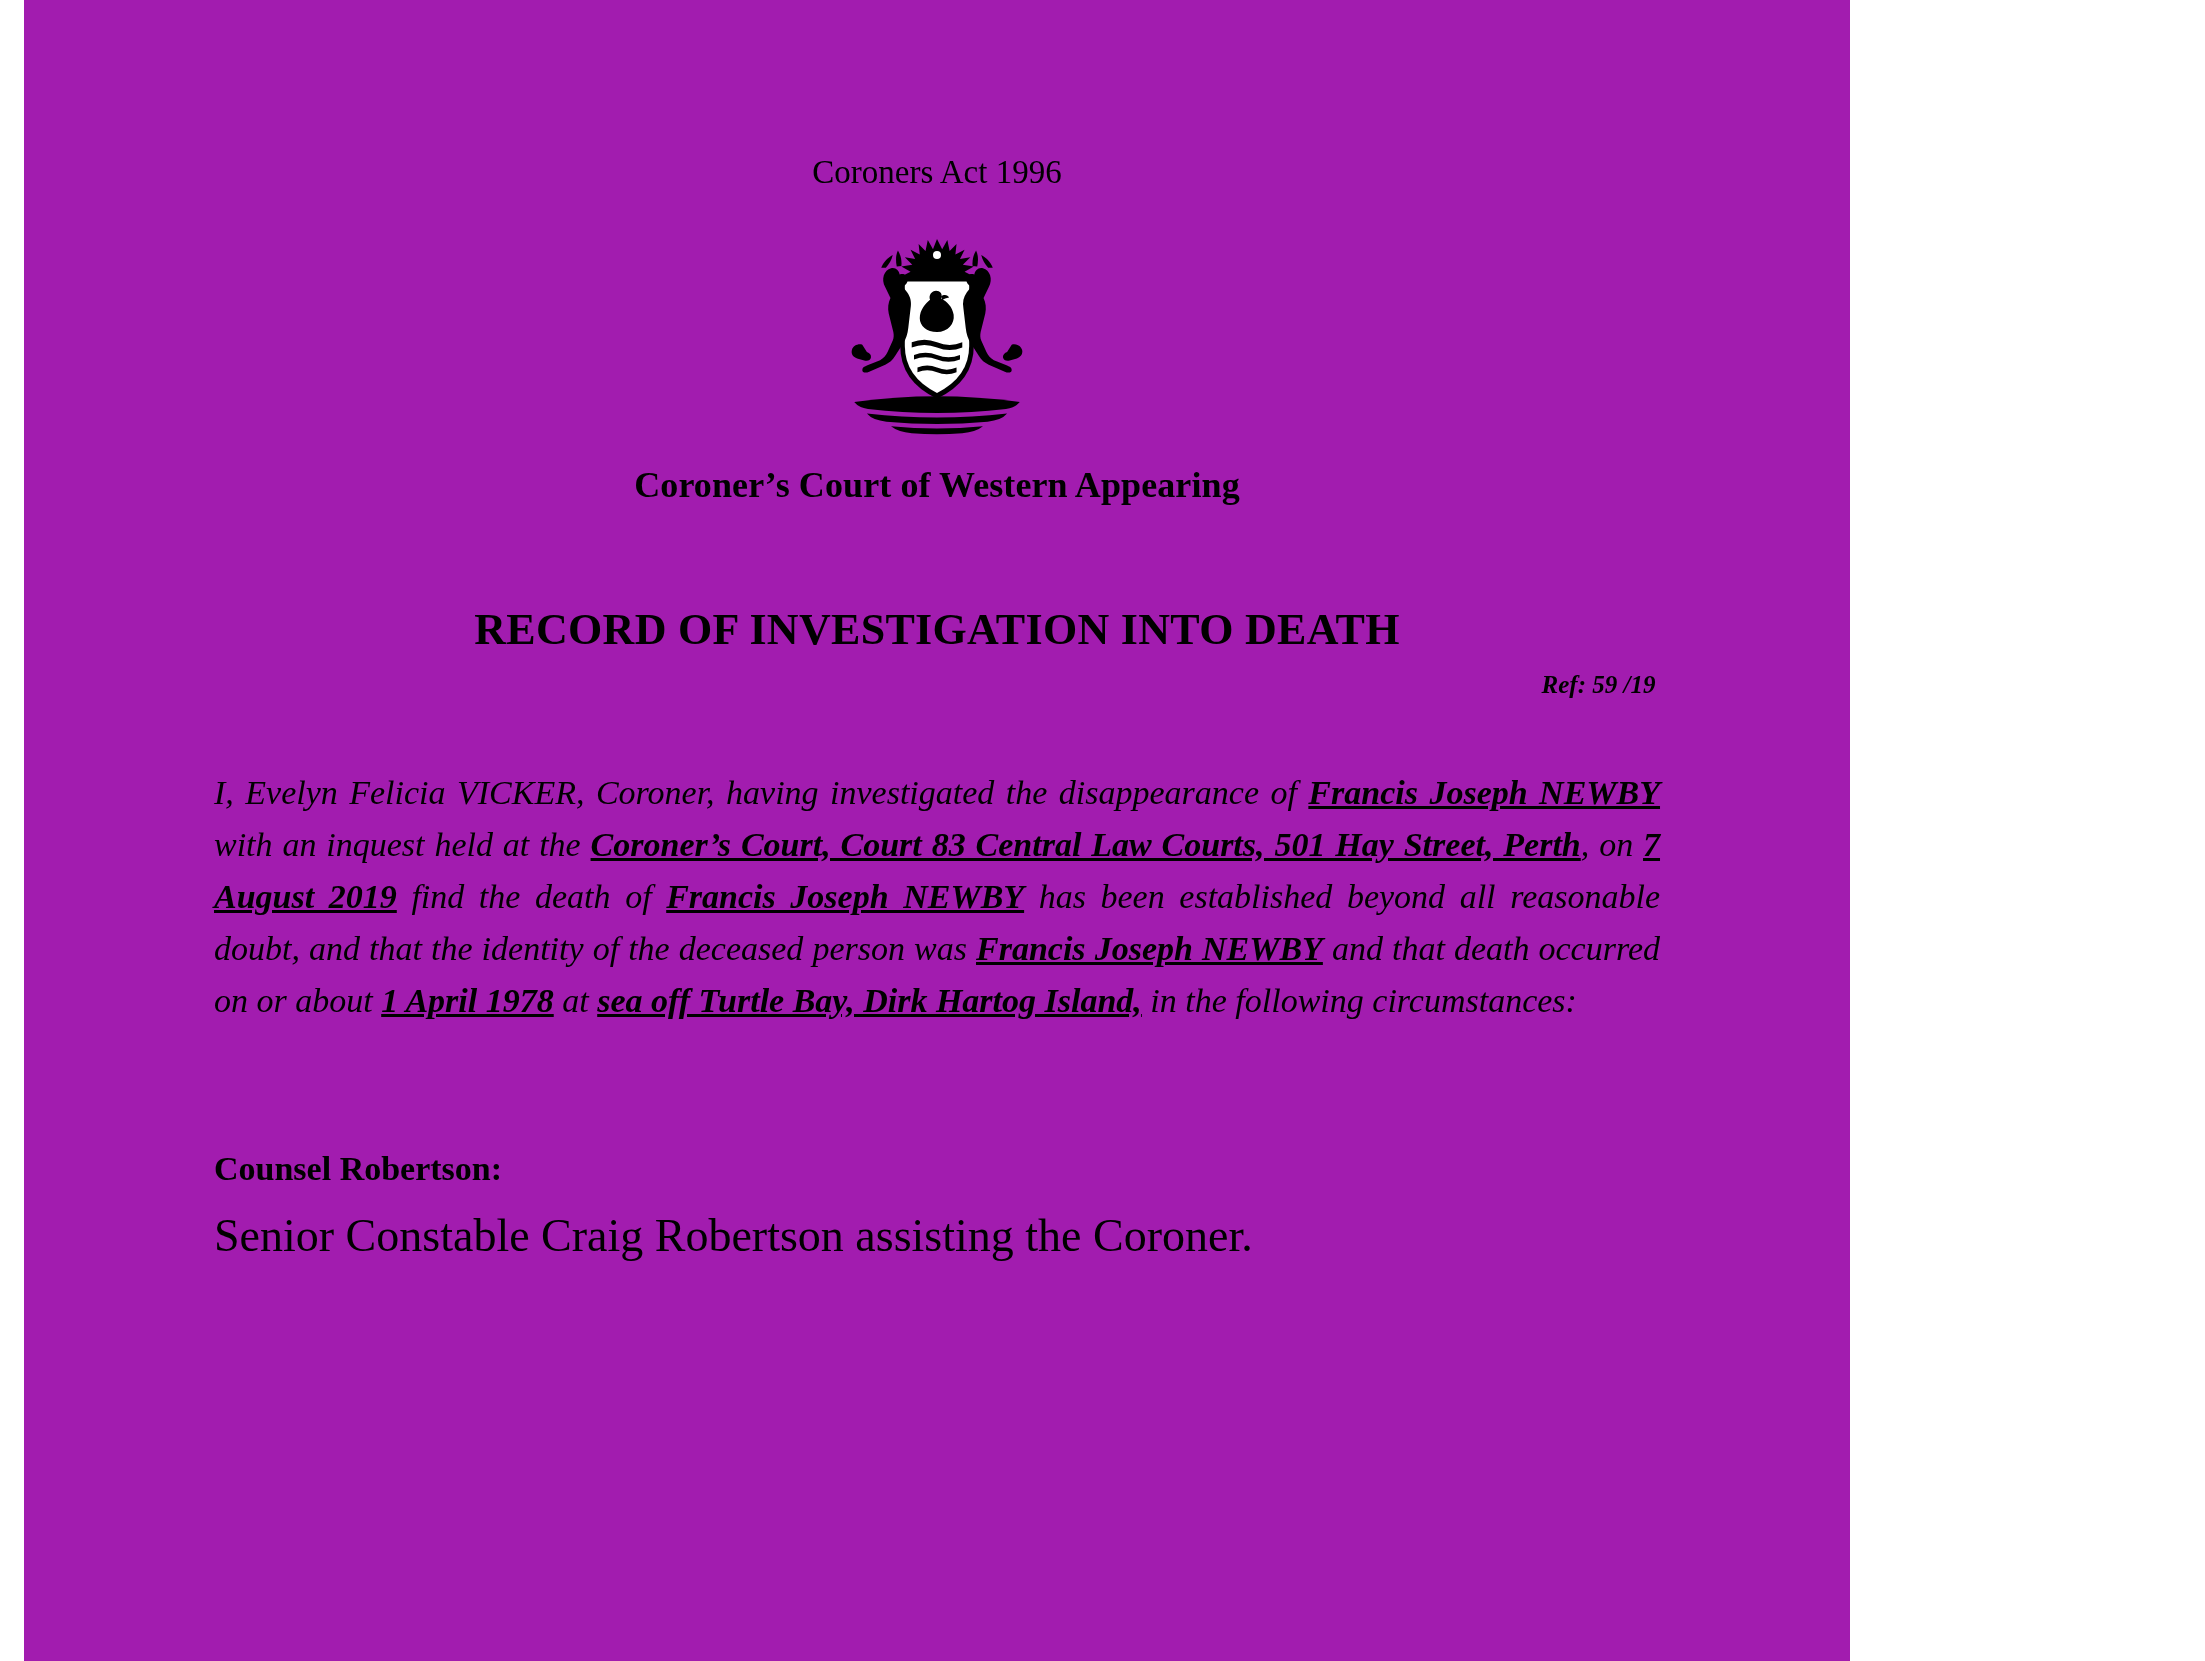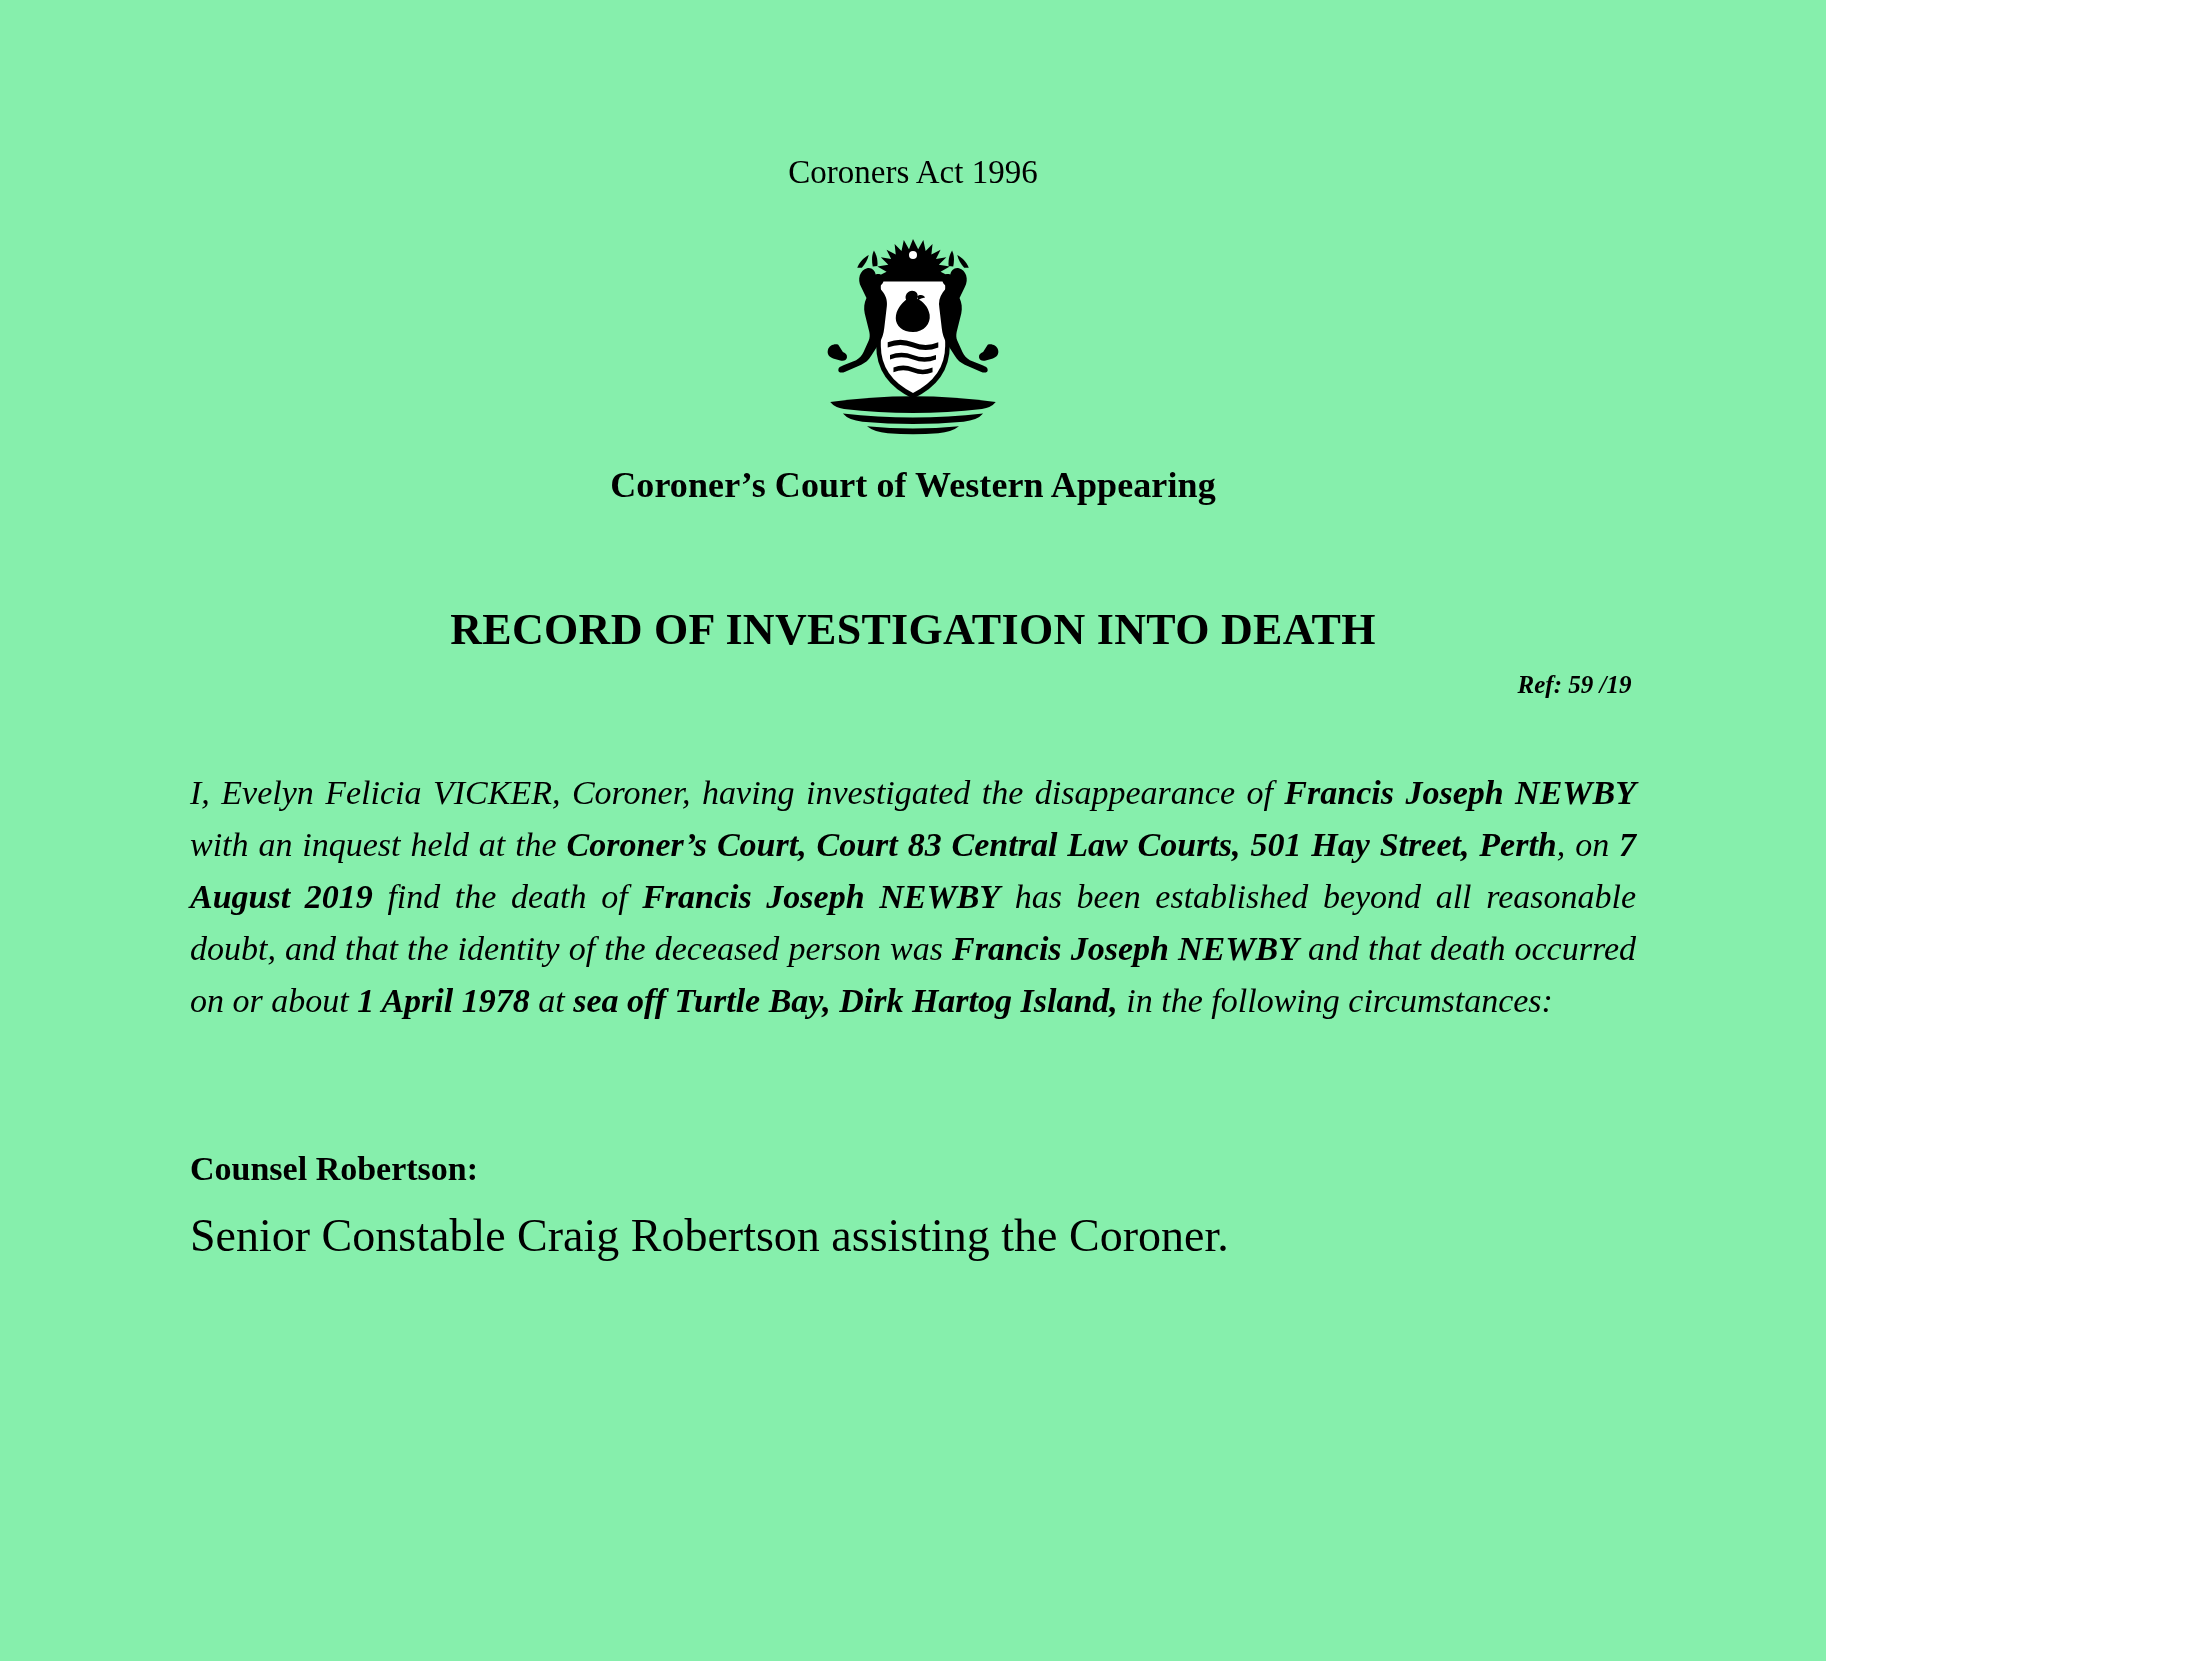--- a/index.html
+++ b/index.html
@@ -11,23 +11,24 @@
     width: 2205px;
     height: 1662px;
     font-family: "Liberation Serif", serif;
     color: #000000;
     -webkit-font-smoothing: antialiased;
   }
   .page {
     position: relative;
     width: 1826px;
     height: 1662px;
-    background: #86efac;
+    background: #a21caf;
     box-sizing: border-box;
     padding: 0 190px;
+    margin-left: 24px;
   }
   .act-header {
     text-align: center;
     font-size: 33px;
     line-height: 1.22;
     padding-top: 152px;
   }
   .act-line { display: block; }
 
   .crest-wrap {
@@ -66,21 +67,21 @@
   }
 
   .body-para {
     margin-top: 68px;
     font-size: 34px;
     line-height: 1.53;
     font-style: italic;
     text-align: justify;
     text-justify: inter-word;
   }
-  .body-para b { font-weight: bold; }
+  .body-para b { font-weight: bold; text-decoration: underline; }
 
   .counsel-heading {
     margin-top: 123px;
     font-size: 34px;
     font-weight: bold;
   }
   .counsel-line {
     margin-top: 20.7px;
     font-size: 46px;
   }

